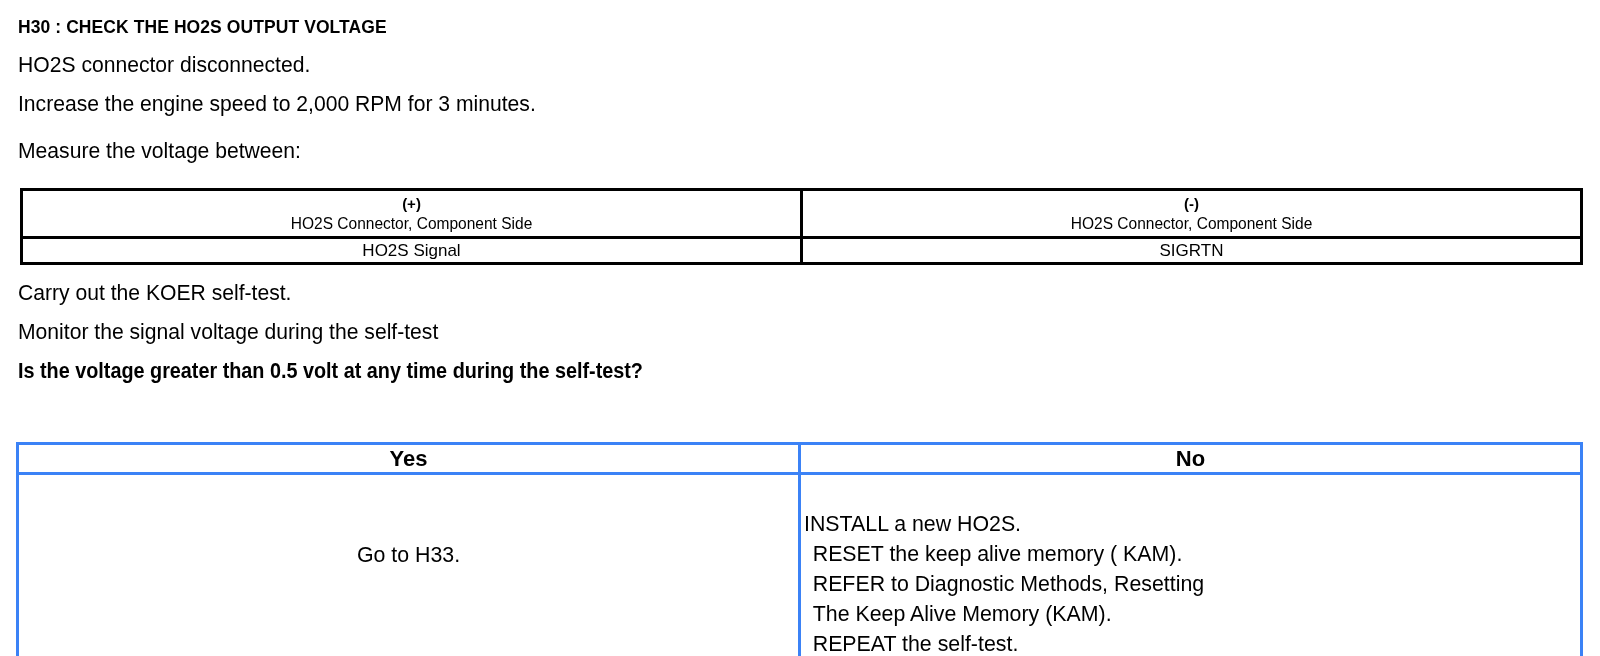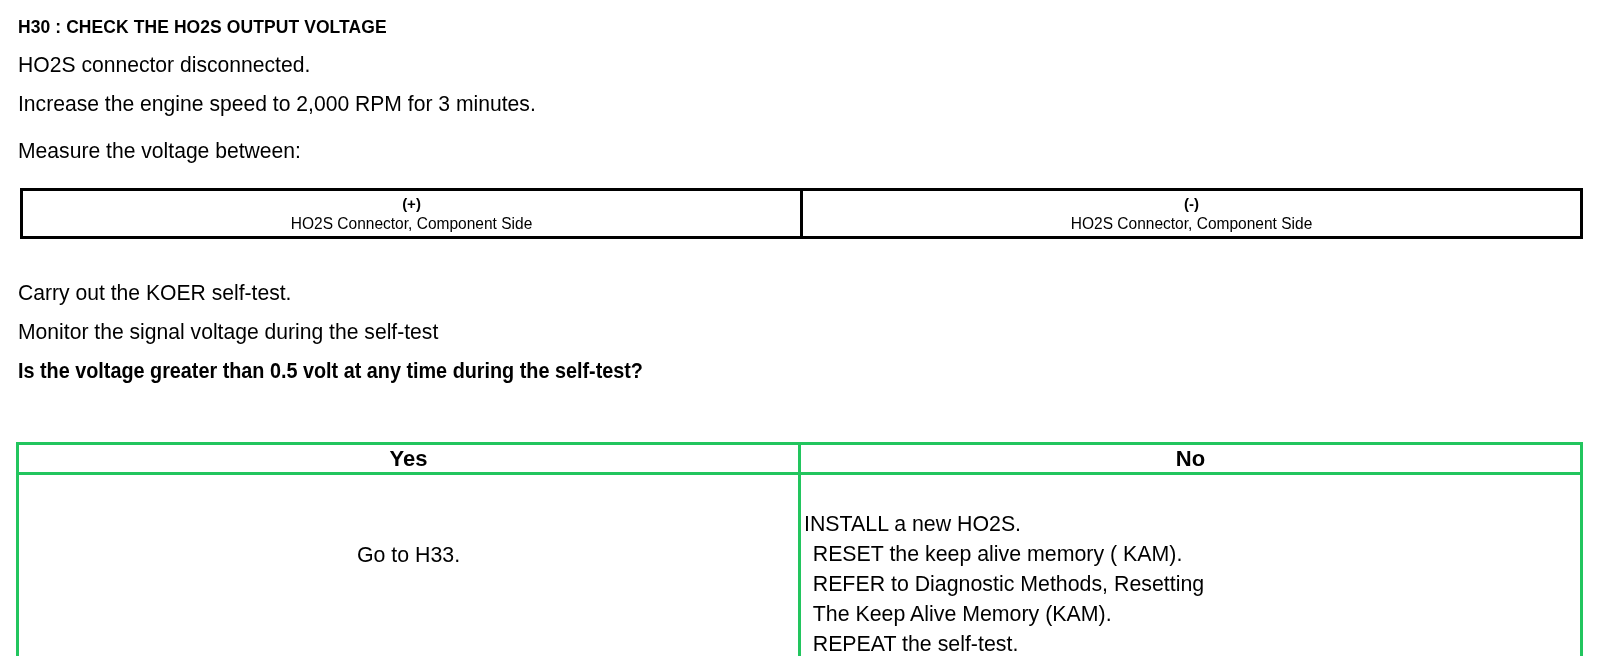--- a/index.html
+++ b/index.html
@@ -114,21 +114,21 @@
   .decision-table {
     position: absolute;
     left: 16px;
     top: 434px;
     width: 1567px;
     border-collapse: collapse;
     table-layout: fixed;
   }
   .decision-table th,
   .decision-table td {
-    border: 3px solid #22c55e;
+    border: 3px solid #3b82f6;
     padding: 0;
     vertical-align: top;
   }
   .decision-table th {
     height: 27px;
     font-size: 22px;
     font-weight: bold;
     text-align: center;
     vertical-align: middle;
   }
@@ -172,20 +172,24 @@
     <tbody>
       <tr>
         <td class="head-cell">
           <span class="sign">(+)</span>
           <span class="conn">HO2S Connector, Component Side</span>
         </td>
         <td class="head-cell">
           <span class="sign">(-)</span>
           <span class="conn">HO2S Connector, Component Side</span>
         </td>
+      </tr>
+      <tr>
+        <td class="val-cell">HO2S Signal</td>
+        <td class="val-cell">SIGRTN</td>
       </tr>
     </tbody>
   </table>
 
   <div class="mid-line mid-1">Carry out the KOER self-test.</div>
   <div class="mid-line mid-2">Monitor the signal voltage during the self-test</div>
 
   <div class="question">Is the voltage greater than 0.5 volt at any time during the self-test?</div>
 
   <table class="decision-table">

